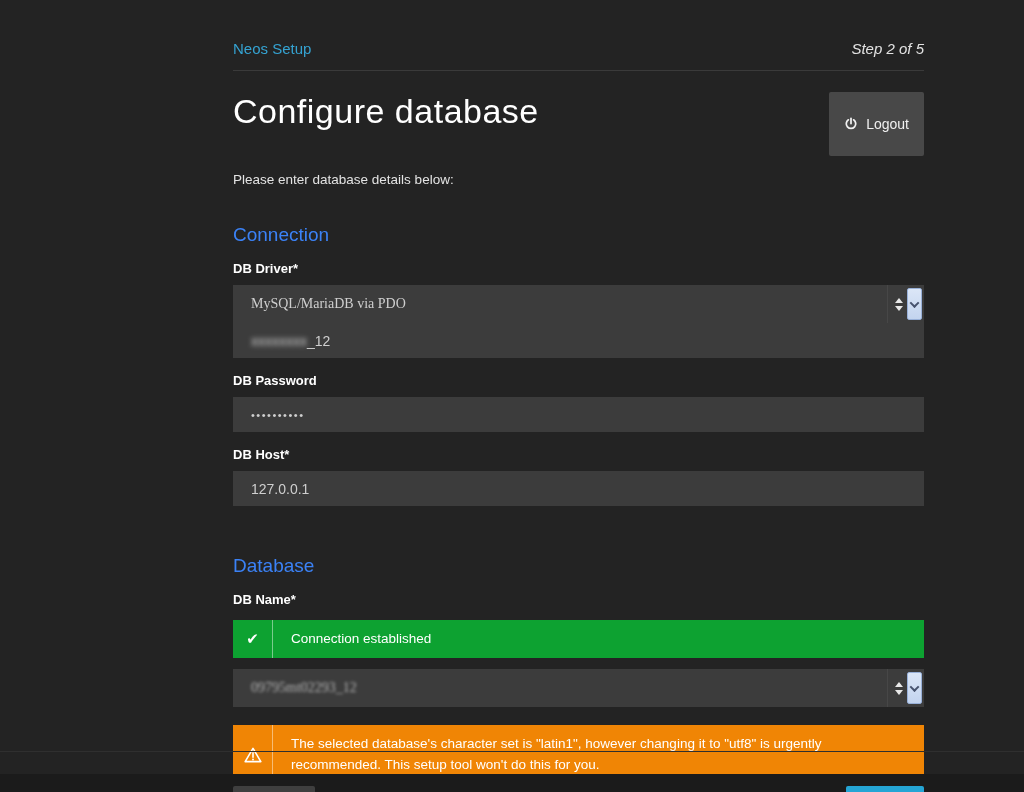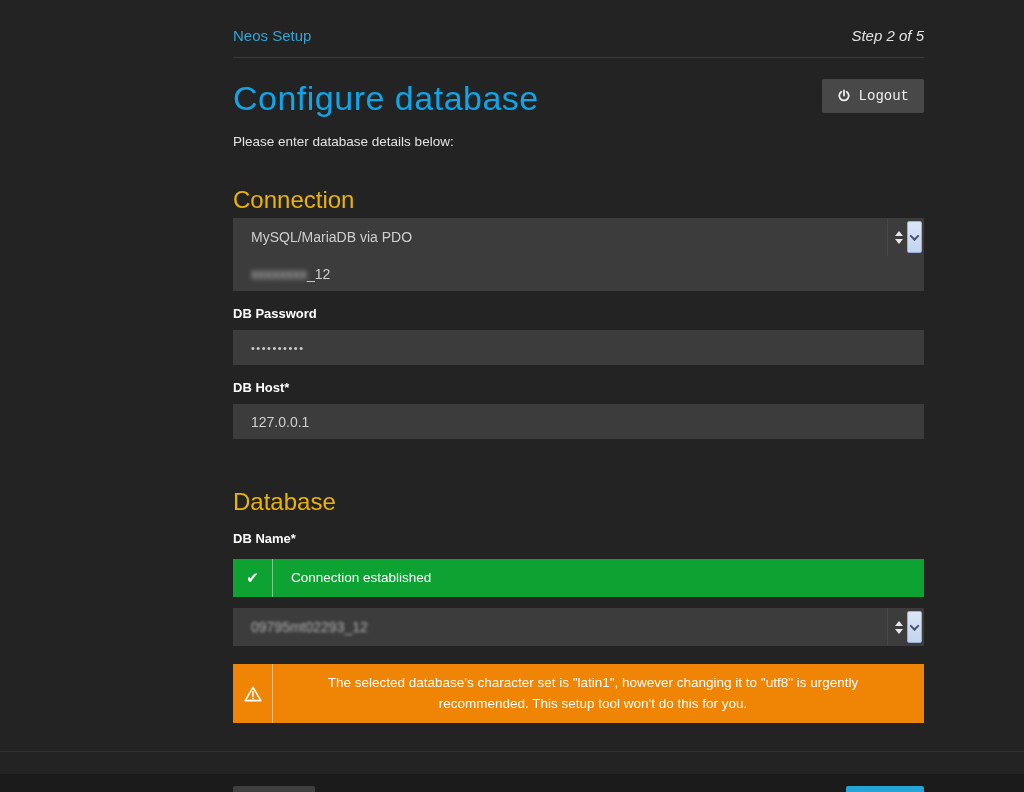--- a/index.html
+++ b/index.html
@@ -13,59 +13,59 @@
   }
   .container {
     width: 691px;
     margin-left: 233px;
   }
   
   .topbar {
     display: flex;
     justify-content: space-between;
     align-items: baseline;
-    padding-top: 27px;
+    padding-top: 40px;
     padding-bottom: 13px;
     border-bottom: 1px solid #3a3a3a;
   }
   .app-link { color: #35a3d2; font-size: 15px; text-decoration: none; cursor: pointer; }
   .step { color: #e2e2e2; font-size: 15px; font-style: italic; }
 
   .title-row {
     display: flex;
     justify-content: space-between;
     align-items: flex-start;
     margin-top: 21px;
   }
   h1 {
     font-size: 34px;
     font-weight: 300;
-    color: #0ea5e9;
+    color: #ffffff;
     letter-spacing: 0.5px;
   }
   .logout-btn {
     background: #484848;
     border: none;
     color: #f0f0f0;
     font-size: 14px;
-    font-family: Liberation Mono, monospace;
-    padding: 9px 15px;
+    font-family: Liberation Sans, sans-serif;
+    padding: 24px 15px;
     border-radius: 2px;
     display: flex;
     align-items: center;
     gap: 8px;
     cursor: pointer;
   }
   .subtitle { font-size: 13.5px; color: #e3e3e3; margin-top: 16px; }
 
   
   h2 {
-    font-size: 24px;
+    font-size: 19px;
     font-weight: 400;
-    color: #eab308;
+    color: #3b82f6;
     margin-top: 37px;
     margin-bottom: 4px;
   }
   .field-label {
     display: block;
     font-size: 13px;
     font-weight: bold;
     color: #ffffff;
     margin-top: 15px;
     margin-bottom: 9px;
@@ -76,21 +76,21 @@
     background: #3c3c3c;
     border: none;
     color: #cfcfcf;
     font-size: 14px;
     font-family: "Liberation Sans", sans-serif;
     padding: 0 18px;
     display: flex;
     align-items: center;
     outline: none;
   }
-  .select-box { position: relative; cursor: pointer; height: 38px; }
+  .select-box { position: relative; cursor: pointer; height: 38px; font-family: Liberation Serif, serif; }
   .select-value { color: #cfcfcf; font-size: 14px; white-space: nowrap; }
   .redacted { filter: blur(2.5px); opacity: 0.85; color: #e8e8e8; }
   .redacted-light { filter: blur(1.6px); opacity: 0.8; color: #cfcfcf; }
 
   
   .select-widget {
     position: absolute;
     right: 0; top: 0; bottom: 0;
     display: flex;
     align-items: center;
@@ -147,21 +147,20 @@
     align-items: center;
     justify-content: center;
     border-right: 1px solid rgba(255,255,255,0.45);
     flex-shrink: 0;
   }
   .banner-text {
     display: flex;
     align-items: center;
     padding: 9px 18px;
     line-height: 1.5;
-    text-align: center;
   }
   .check-glyph { font-size: 15px; color: #fff; }
   .gap-select { margin-top: 11px; }
 
   
   .page-divider {
     position: absolute;
     left: 0; right: 0;
     top: 751px;
     border-top: 1px solid #2f2f2f;
@@ -203,20 +202,21 @@
           <path d="M5 3.2 A5.4 5.4 0 1 0 11 3.2" stroke="#f0f0f0" stroke-width="2" fill="none" stroke-linecap="round"></path>
         </svg>
       </span>
       <span>Logout</span>
     </button>
   </div>
   <div class="subtitle">Please enter database details below:</div>
 
   <h2>Connection</h2>
 
+  <label class="field-label">DB Driver*</label>
   <div class="select-box">
     <span class="select-value">MySQL/MariaDB via PDO</span>
     <span class="select-widget">
       <span class="spin-arrows">
           <span class="arrow-up"></span>
           <span class="arrow-down"></span>
         </span>
       <span class="drop-button">
           <span class="chev"></span>
         </span>

